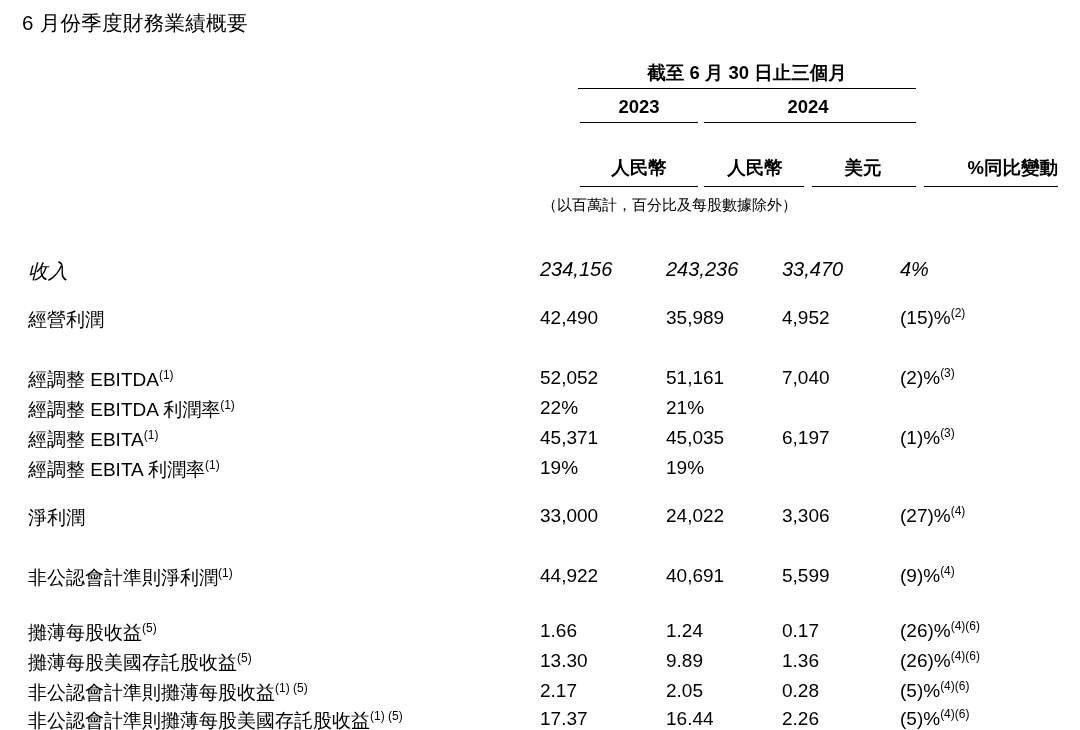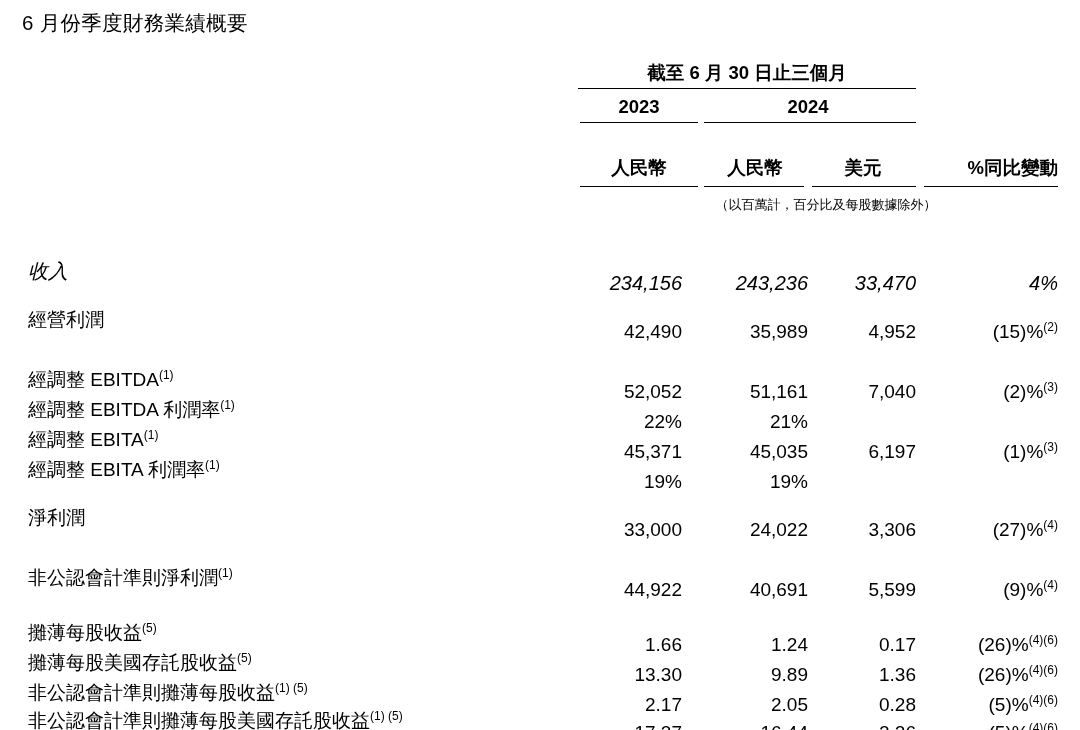--- a/index.html
+++ b/index.html
@@ -70,25 +70,25 @@
     font-weight: bold;
     text-align: center;
     white-space: nowrap;
   }
   .cur1 { left: 578px; width: 122px; }
   .cur2 { left: 700px; width: 110px; }
   .cur3 { left: 810px; width: 106px; }
   .cur4 { left: 916px; width: 142px; text-align: right; padding-right: 2px; }
   .unit-note {
     position: absolute;
-    left: 576px;
+    left: 542px;
     top: 196px;
     width: 500px;
-    text-align: center;
-    font-size: 13px;
+    text-align: left;
+    font-size: 15px;
     white-space: nowrap;
   }
 
   
   .row {
     position: absolute;
     left: 0;
     width: 1080px;
     height: 30px;
   }
@@ -99,23 +99,21 @@
     font-size: 19px;
     white-space: nowrap;
   }
   .label.big {
     font-size: 20px;
   }
   .num {
     position: absolute;
     top: 0;
     font-size: 19px;
-    text-align: right;
-    white-space: nowrap;
-    margin-top: 14px;
+    white-space: nowrap;
   }
   .num.big { font-size: 20px; }
   .c1 { left: 540px; width: 142px; }
   .c2 { left: 666px; width: 142px; }
   .c3 { left: 782px; width: 134px; }
   .c4 { left: 900px; width: 158px; }
   sup {
     font-size: 12px;
     vertical-align: super;
     line-height: 0;

